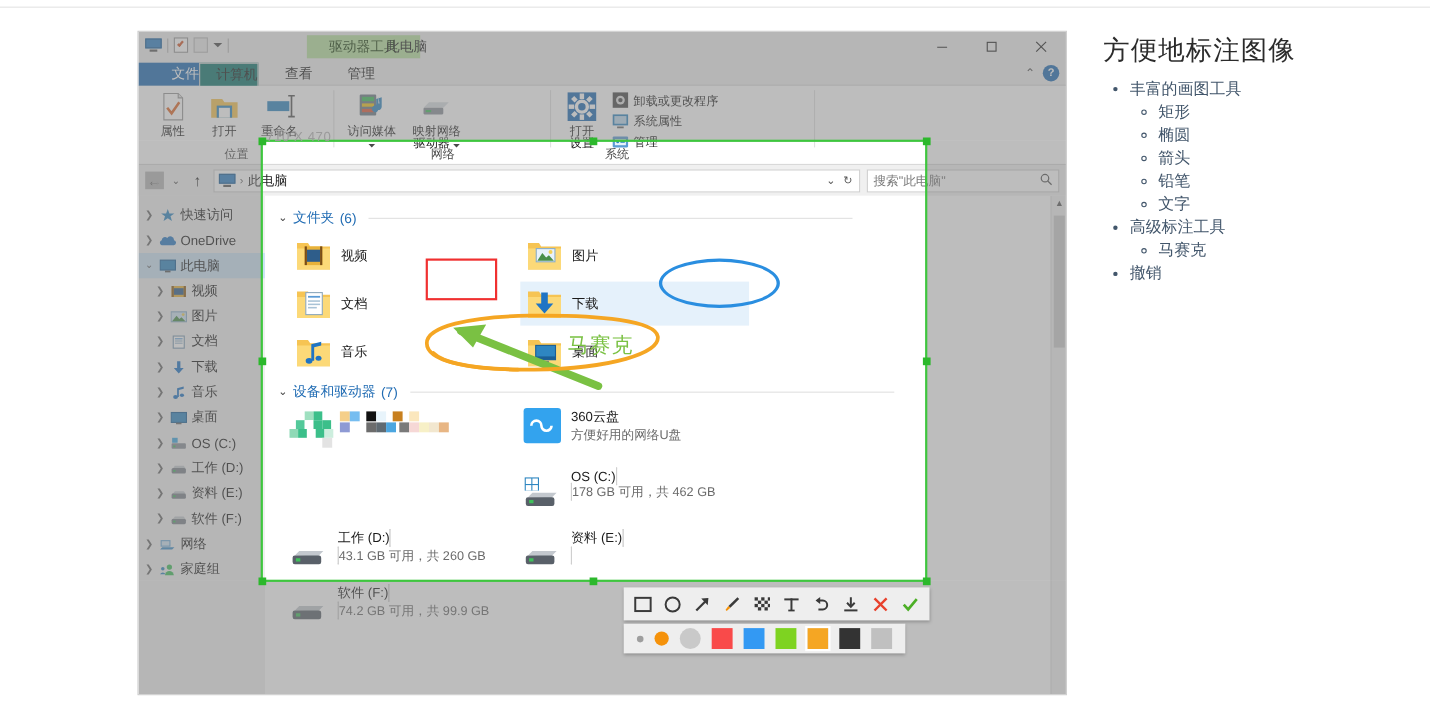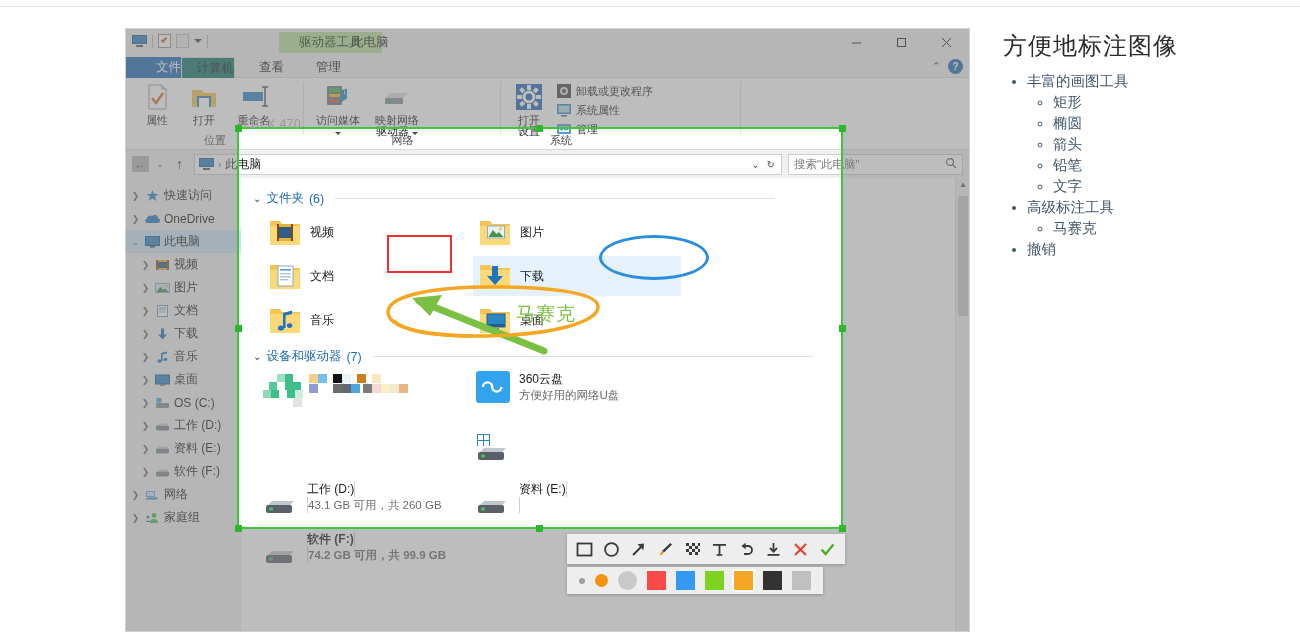--- a/index.html
+++ b/index.html
@@ -629,20 +629,25 @@
             <rect x="2" y="1" width="13" height="12" fill="#2e86c1"></rect>
             <rect x="3" y="2" width="5" height="5" fill="#fff"></rect>
               <rect x="9" y="2" width="5" height="5" fill="#fff"></rect>
             <rect x="3" y="8" width="5" height="5" fill="#fff"></rect>
               <rect x="9" y="8" width="5" height="5" fill="#fff"></rect>
             <path d="M5 19 l4 -4 h22 l-5 5 z" fill="#c3c8ce"></path>
             <rect x="3" y="19" width="26" height="8" rx="2" fill="#596069"></rect>
             <rect x="6" y="21.5" width="4" height="3" fill="#3fbf5a"></rect>
           </svg>
         </span>
+        <span class="dtxt">
+          <span class="dname">OS (C:)</span>
+          <span class="bar"><i style="width:61%"></i></span>
+          <span class="dsub">178 GB 可用，共 462 GB</span>
+        </span>
       </div>
 
       <div class="drive" style="left:16px; top:302px;">
         <span class="hdd">
           <svg width="36" height="30" viewBox="0 0 36 30">
             <path d="M5 17 l4 -4 h22 l-5 5 z" fill="#c3c8ce"></path>
             <rect x="3" y="17" width="26" height="8" rx="2" fill="#596069"></rect>
             <rect x="6" y="19.5" width="4" height="3" fill="#3fbf5a"></rect>
           </svg>
         </span>
@@ -661,21 +666,21 @@
             <rect x="6" y="19.5" width="4" height="3" fill="#3fbf5a"></rect>
           </svg>
         </span>
         <span class="dtxt">
           <span class="dname">资料 (E:)</span>
           <span class="bar"><i style="width:78%"></i></span>
           <span class="dsub"></span>
         </span>
       </div>
 
-      <div class="drive" style="left:16px; top:352px;font-weight:bold;">
+      <div class="drive" style="left:16px; top:352px;">
         <span class="hdd">
           <svg width="36" height="30" viewBox="0 0 36 30">
             <path d="M5 17 l4 -4 h22 l-5 5 z" fill="#c3c8ce"></path>
             <rect x="3" y="17" width="26" height="8" rx="2" fill="#596069"></rect>
             <rect x="6" y="19.5" width="4" height="3" fill="#3fbf5a"></rect>
           </svg>
         </span>
         <span class="dtxt">
           <span class="dname">软件 (F:)</span>
           <span class="bar dark"><i style="width:26%"></i></span>

